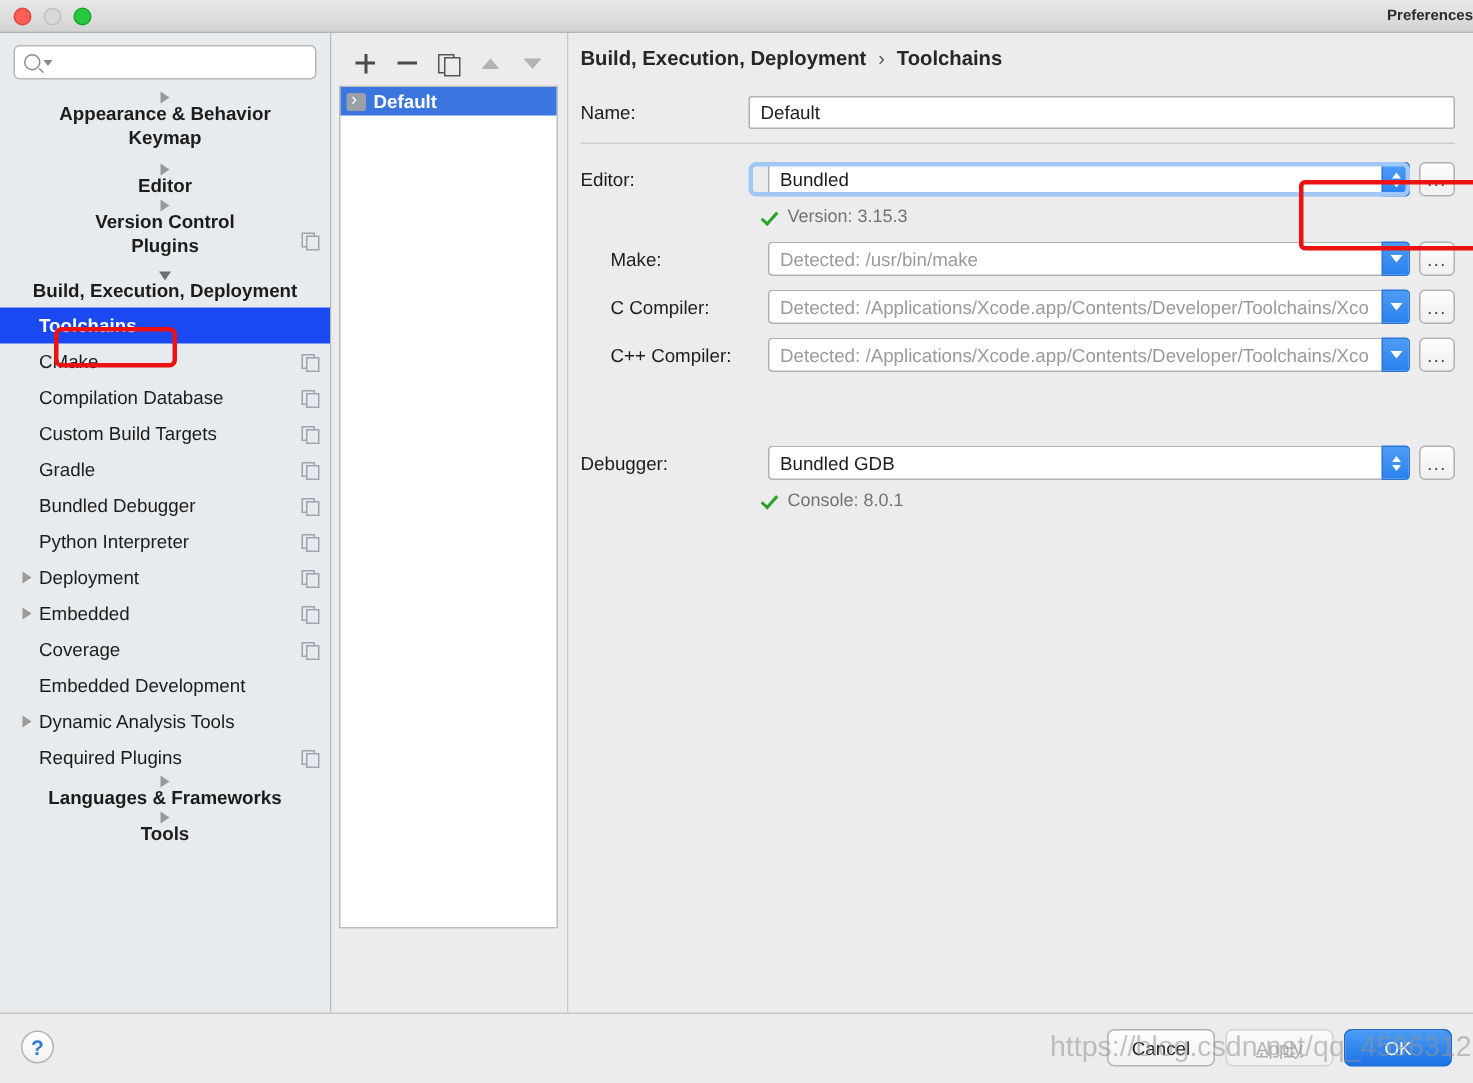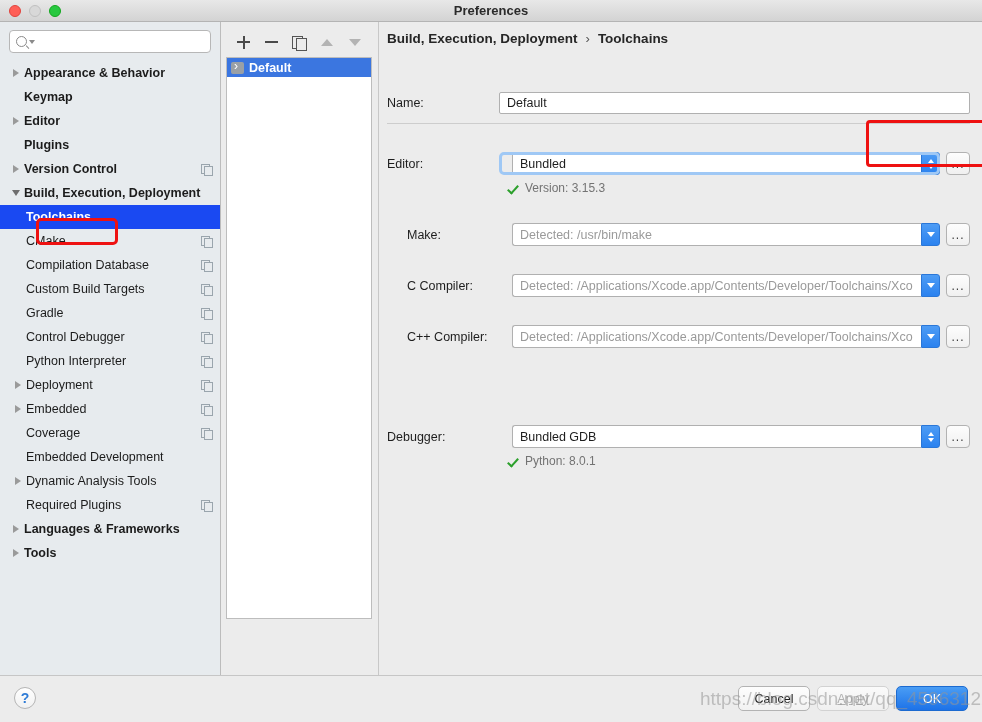--- a/index.html
+++ b/index.html
@@ -19,22 +19,22 @@
     background: linear-gradient(to bottom, #e8e8e8 0%, #d3d3d3 100%);
     border-bottom: 1px solid #b4b4b4;
     display: flex; align-items: center;
   }
   .traffic { display: flex; gap: 8px; margin-left: 9px; }
   .light { width: 12px; height: 12px; border-radius: 50%; }
   .light.red { background: #ff5f57; border: 1px solid #e0443e; }
   .light.gray { background: #d8d8d8; border: 1px solid #c0c0c0; }
   .light.green { background: #28c840; border: 1px solid #13a71f; }
   .titlebar-title {
-    position: absolute; left: 0; width: 982px; text-align: center;
-    font-size: 13px; font-weight: bold; color: #2b2b2b;
+    position: absolute; left: 0; width: 982px; text-align: right;
+    font-size: 10px; font-weight: bold; color: #2b2b2b;
     pointer-events: none;
   }
 
   
   .body-area {
     position: absolute; top: 22px; left: 0;
     width: 982px; height: 653px;
     display: flex;
   }
 
@@ -88,21 +88,21 @@
     border-left: 6px solid #9a9a9a;
   }
   .twisty.expanded::before {
     content: ""; width: 0; height: 0;
     border-left: 4.5px solid transparent; border-right: 4.5px solid transparent;
     border-top: 6px solid #6e6e6e;
   }
   .tree-label { font-size: 12.5px; color: #1c1c1c; white-space: nowrap; }
   .tree-row.bold .tree-label { font-weight: bold; }
   .tree-row.selected .tree-label { color: #fff; font-weight: bold; }
-  .lvl0 { padding-left: 8px; }
+  .lvl0 { padding-left: 8px; flex-direction: column; }
   .lvl1 { padding-left: 26px; }
   .lvl1 .twisty { margin-left: -16px; }
   .copy-badge {
     margin-left: auto; width: 11px; height: 11px; position: relative; flex: none;
   }
   .copy-badge::before {
     content: ""; position: absolute; left: 0; top: 0;
     width: 7px; height: 8px; border: 1px solid #9aa5ad;
   }
   .copy-badge::after {
@@ -178,21 +178,21 @@
     flex: 1; height: 653px; background: #ececec;
     position: relative; padding: 0;
   }
   .breadcrumb {
     display: flex; align-items: center; gap: 8px;
     padding: 9px 0 0 8px; font-size: 13.5px; font-weight: bold; color: #262626;
   }
   .crumb-sep { color: #555; font-weight: normal; font-size: 13px; }
 
   .form { position: absolute; left: 8px; top: 42px; right: 12px; }
-  .row { display: flex; align-items: center; margin-bottom: 9px; margin-top: 28px; }
+  .row { display: flex; align-items: center; margin-bottom: 9px; }
   .lbl { font-size: 12.5px; color: #1d1d1d; width: 112px; flex: none; }
   .lbl.indent { padding-left: 20px; width: 112px; }
 
   .txtfield {
     flex: 1; height: 22px; background: #fff;
     border: 1px solid #b0b0b0; border-radius: 2px;
     display: flex; align-items: center; padding: 0 7px;
     font-size: 12.5px; color: #1d1d1d;
   }
 
@@ -339,27 +339,27 @@
         </div>
         <div class="tree-row lvl0 bold">
           <div class="twisty"></div>
           <span class="tree-label">Keymap</span>
         </div>
         <div class="tree-row lvl0 bold">
           <div class="twisty collapsed"></div>
           <span class="tree-label">Editor</span>
         </div>
         <div class="tree-row lvl0 bold">
+          <div class="twisty collapsed"></div>
+          <span class="tree-label">Version Control</span>
+          <div class="copy-badge"></div>
+        </div>
+        <div class="tree-row lvl0 bold">
           <div class="twisty"></div>
           <span class="tree-label">Plugins</span>
-        </div>
-        <div class="tree-row lvl0 bold">
-          <div class="twisty collapsed"></div>
-          <span class="tree-label">Version Control</span>
-          <div class="copy-badge"></div>
         </div>
         <div class="tree-row lvl0 bold">
           <div class="twisty expanded"></div>
           <span class="tree-label">Build, Execution, Deployment</span>
         </div>
         <div class="tree-row lvl1 selected">
           <div class="twisty"></div>
           <span class="tree-label">Toolchains</span>
         </div>
         <div class="tree-row lvl1">
@@ -377,21 +377,21 @@
           <span class="tree-label">Custom Build Targets</span>
           <div class="copy-badge"></div>
         </div>
         <div class="tree-row lvl1">
           <div class="twisty"></div>
           <span class="tree-label">Gradle</span>
           <div class="copy-badge"></div>
         </div>
         <div class="tree-row lvl1">
           <div class="twisty"></div>
-          <span class="tree-label">Control Debugger</span>
+          <span class="tree-label">Bundled Debugger</span>
           <div class="copy-badge"></div>
         </div>
         <div class="tree-row lvl1">
           <div class="twisty"></div>
           <span class="tree-label">Python Interpreter</span>
           <div class="copy-badge"></div>
         </div>
         <div class="tree-row lvl1">
           <div class="twisty collapsed"></div>
           <span class="tree-label">Deployment</span>
@@ -524,21 +524,21 @@
           <div class="combo-btn spinner">
             <div class="chev-up"></div>
             <div class="chev-dn"></div>
           </div>
         </div>
         <div class="dots-btn">...</div>
       </div>
 
       <div class="version-row">
         <div class="check"></div>
-        <span>Python: 8.0.1</span>
+        <span>Console: 8.0.1</span>
       </div>
 
     </div>
 
     <div class="redbox-cmake"></div>
   </div>
 </div>
 
 <div class="footer">
   <div class="help-btn">?</div>

